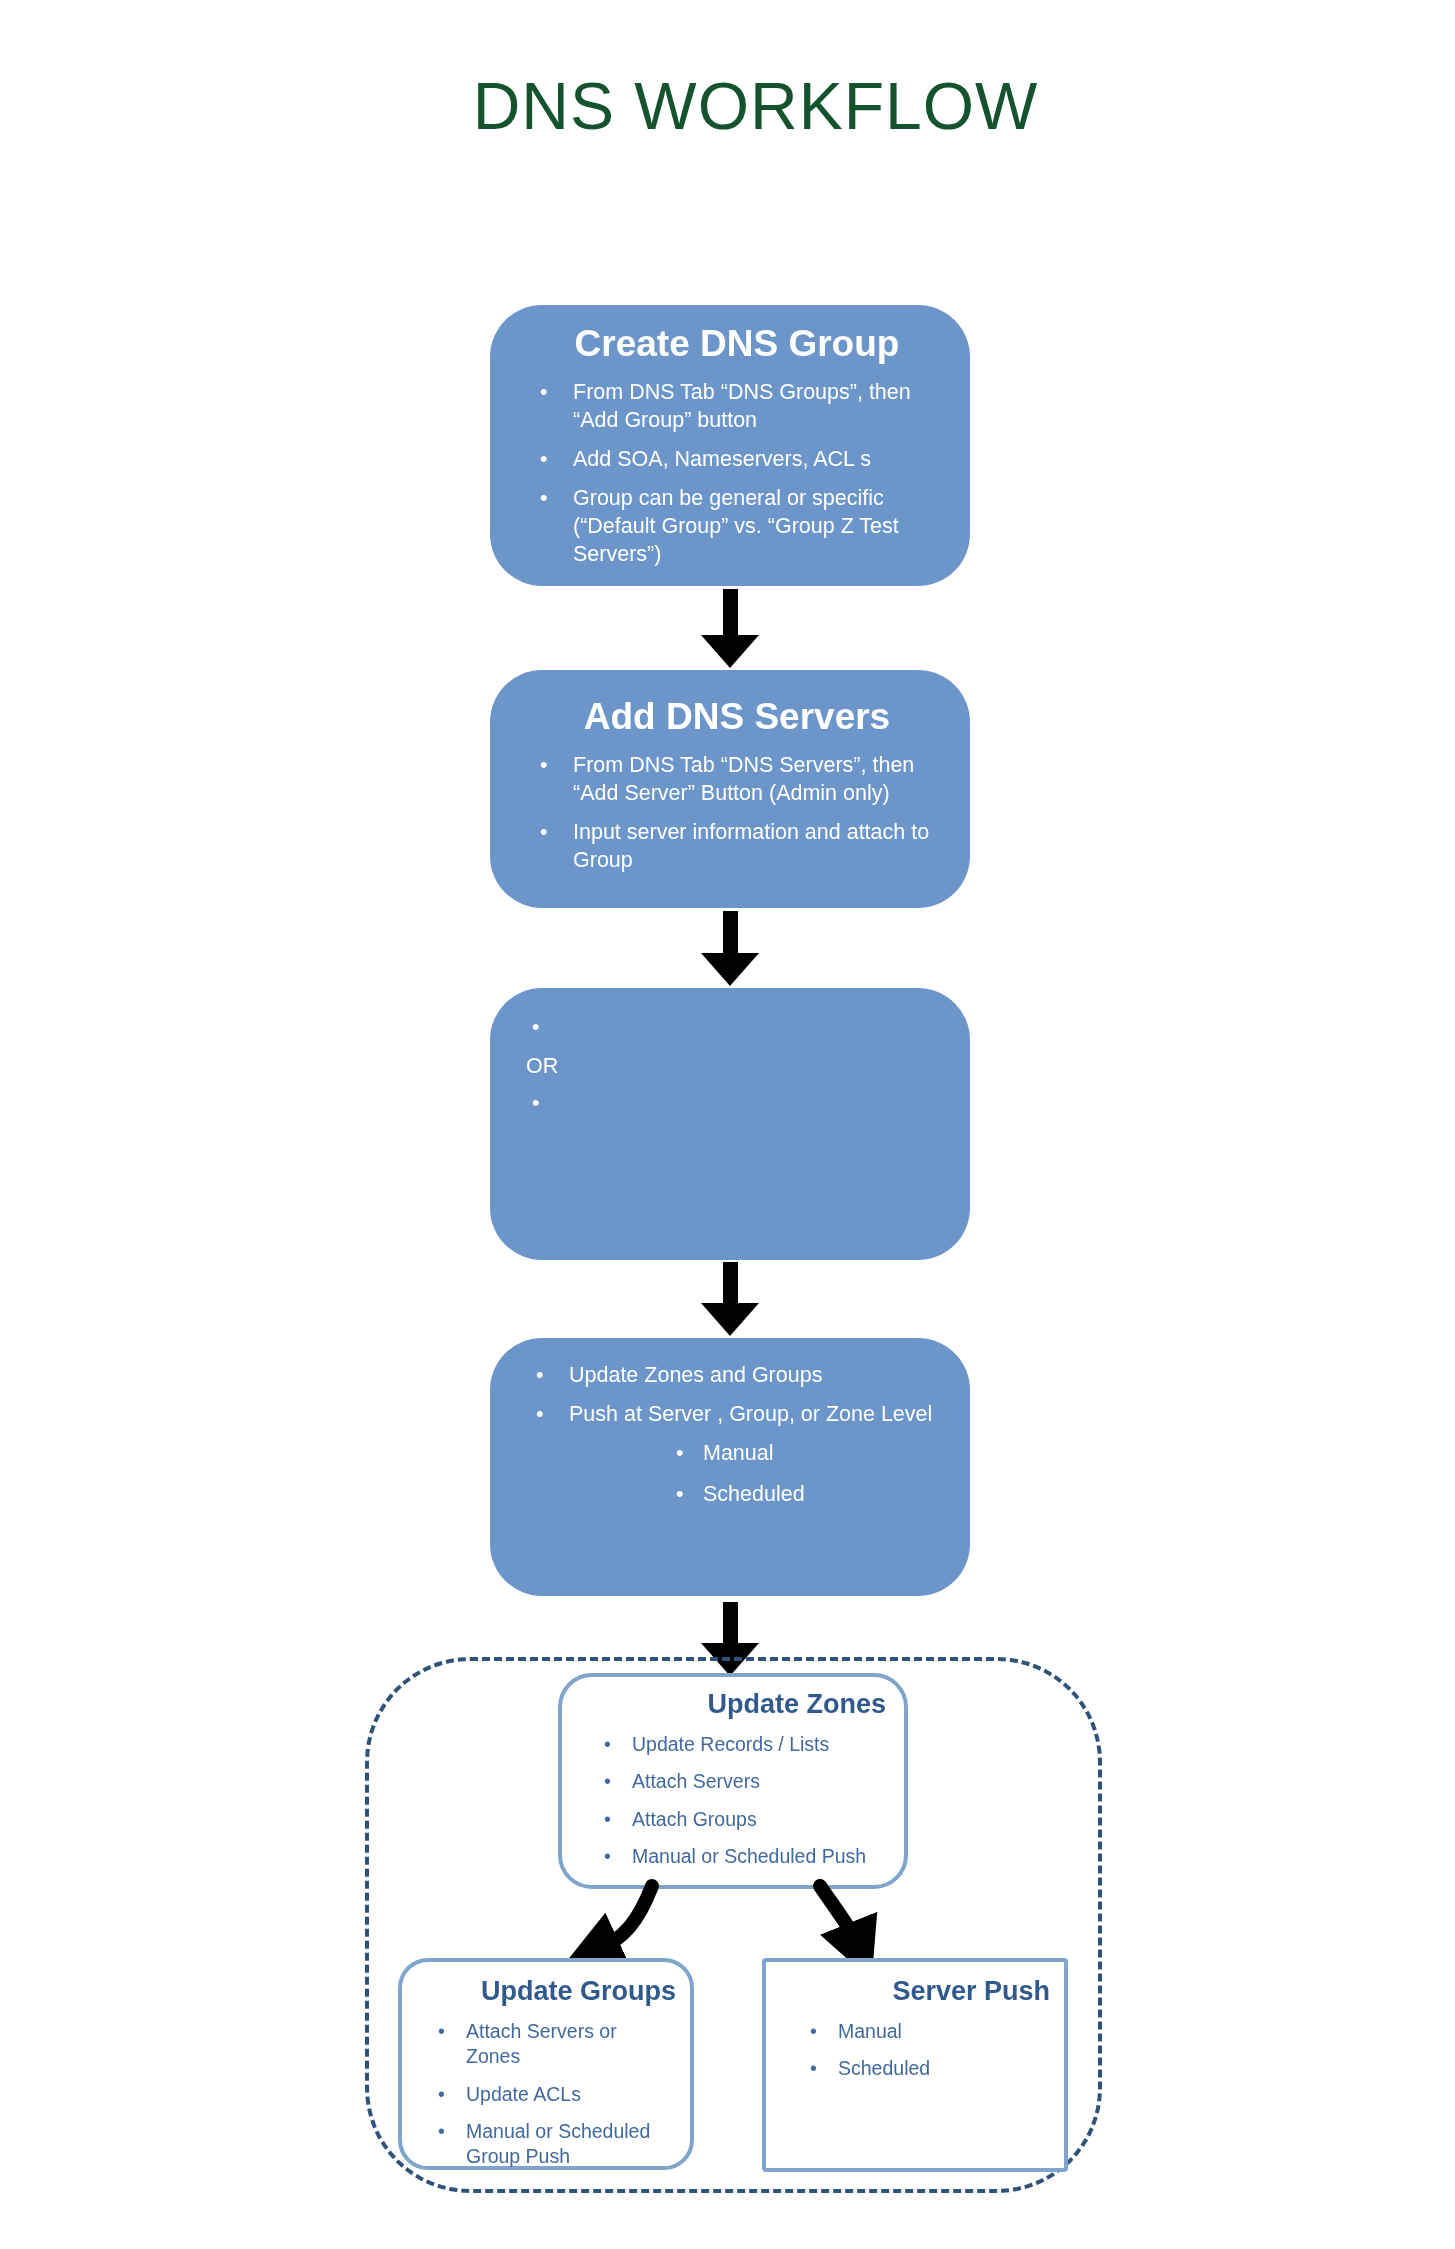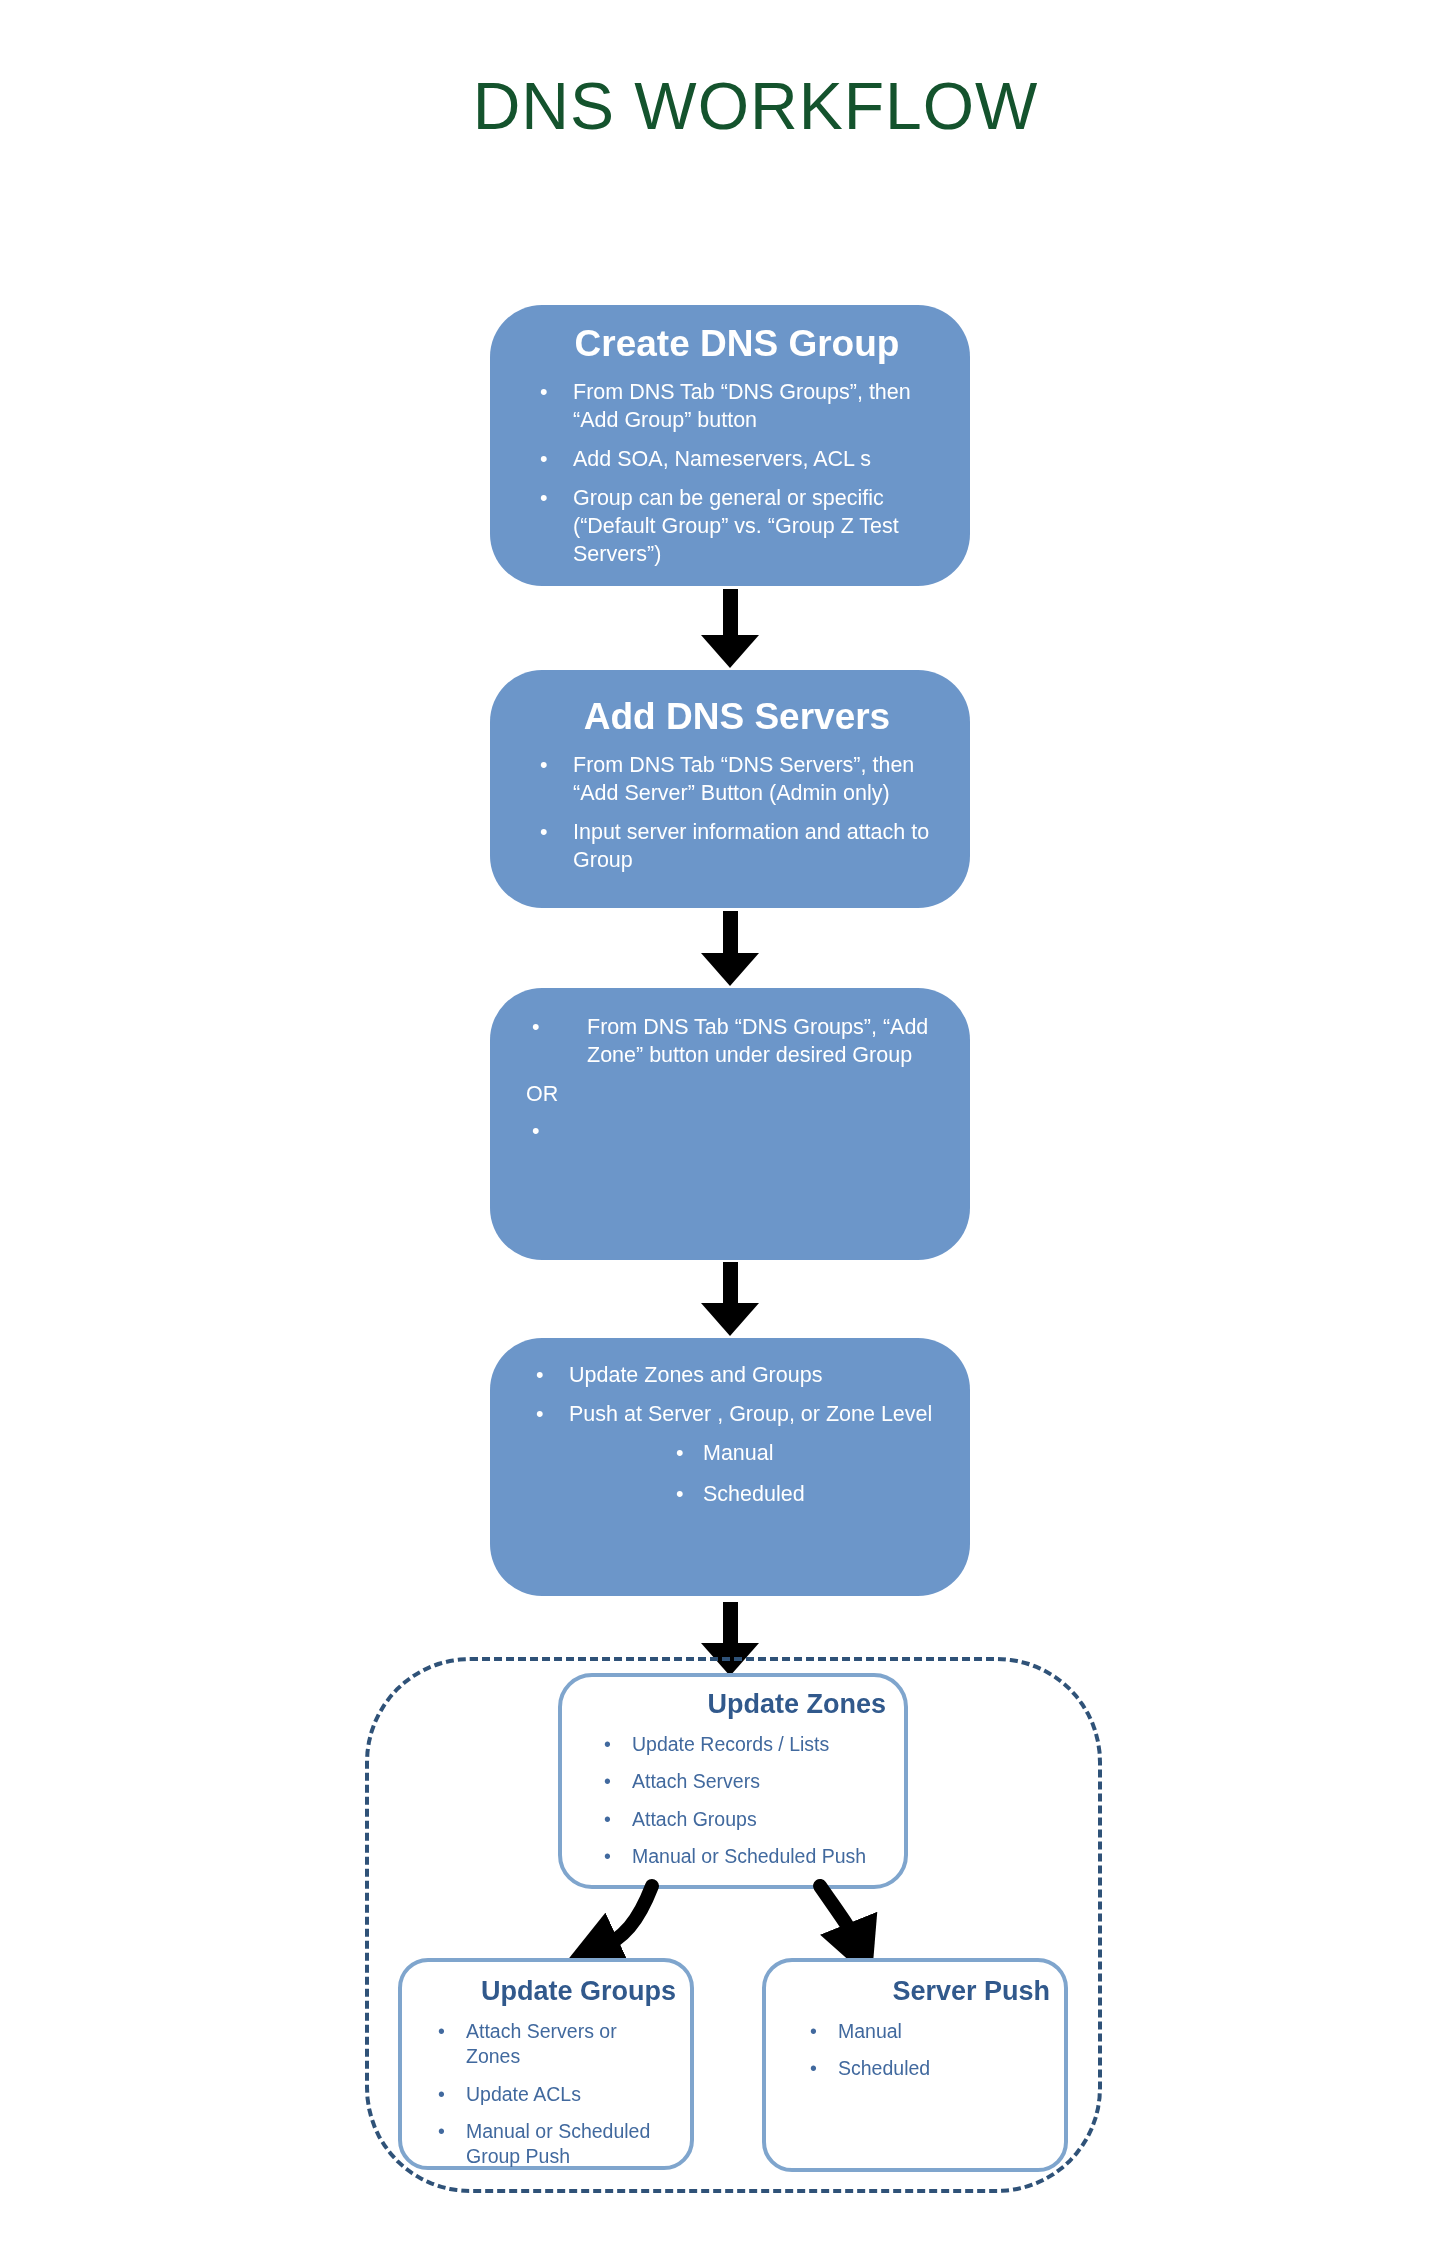--- a/index.html
+++ b/index.html
@@ -60,21 +60,21 @@
     border:4px dashed #2F5278; border-radius:105px; box-sizing:border-box;
   }
 
   
   .outline-box {
     position:absolute; background:#ffffff;
     border:4px solid #7FA5CD; box-sizing:border-box; color:#41699E;
   }
   #uz { left:558px; top:1673px; width:350px; height:216px; border-radius:34px; padding:12px 18px 0 42px; }
   #ug { left:398px; top:1958px; width:296px; height:212px; border-radius:30px; padding:14px 14px 0 36px; }
-  #sp { left:762px; top:1958px; width:306px; height:214px; border-radius:30px; padding:14px 14px 0 44px; }
+  #sp { left:762px; top:1958px; width:306px; height:214px; border-radius:4px; padding:14px 14px 0 44px; }
 
   .outline-title {
     text-align:right; font-weight:bold; font-size:27px;
     color:#31598C; margin:0 0 12px 0;
   }
   .o-item { display:flex; font-size:19.5px; line-height:1.3; margin-bottom:12px; }
   .o-item .bl { flex:none; width:28px; }
 
   
   .curves { position:absolute; left:0; top:0; width:1455px; height:2249px; pointer-events:none; }
@@ -120,21 +120,20 @@
   </div>
 
   <div class="varrow" id="arrow-2">
     <div class="stem"></div>
     <div class="head"></div>
   </div>
 
   <div class="flow-box" id="box-zones">
     <div class="b-item wide">
       <span class="bl">•</span>
-      <span>From DNS Tab “DNS Groups”, “Add Zone” button under desired Group</span>
     </div>
     <div class="b-plain">OR</div>
     <div class="b-item wide">
       <span class="bl">•</span>
     </div>
   </div>
 
   <div class="varrow" id="arrow-3">
     <div class="stem"></div>
     <div class="head"></div>

